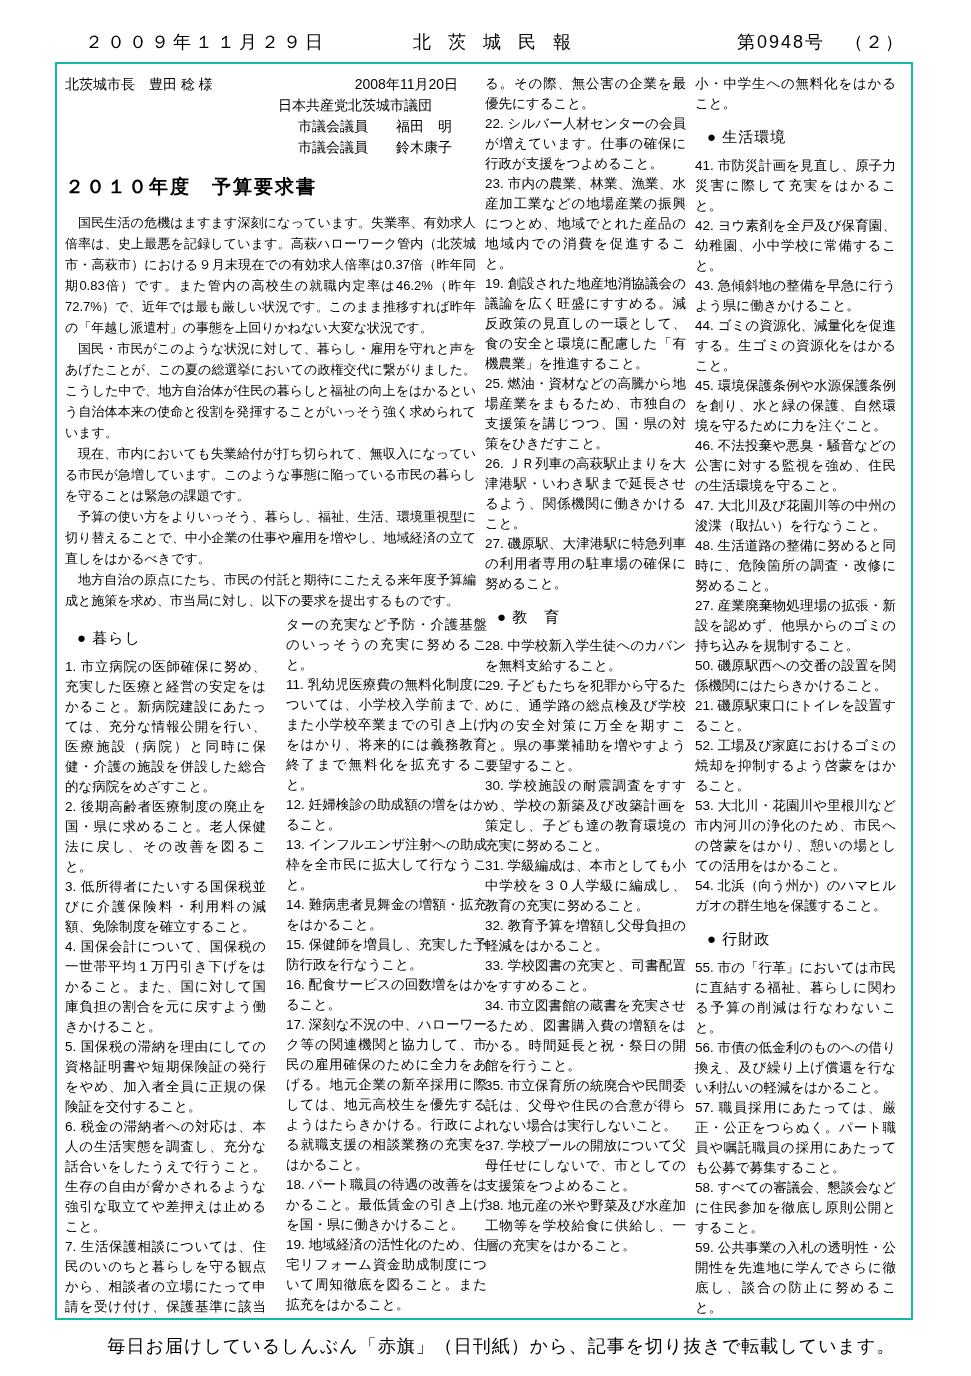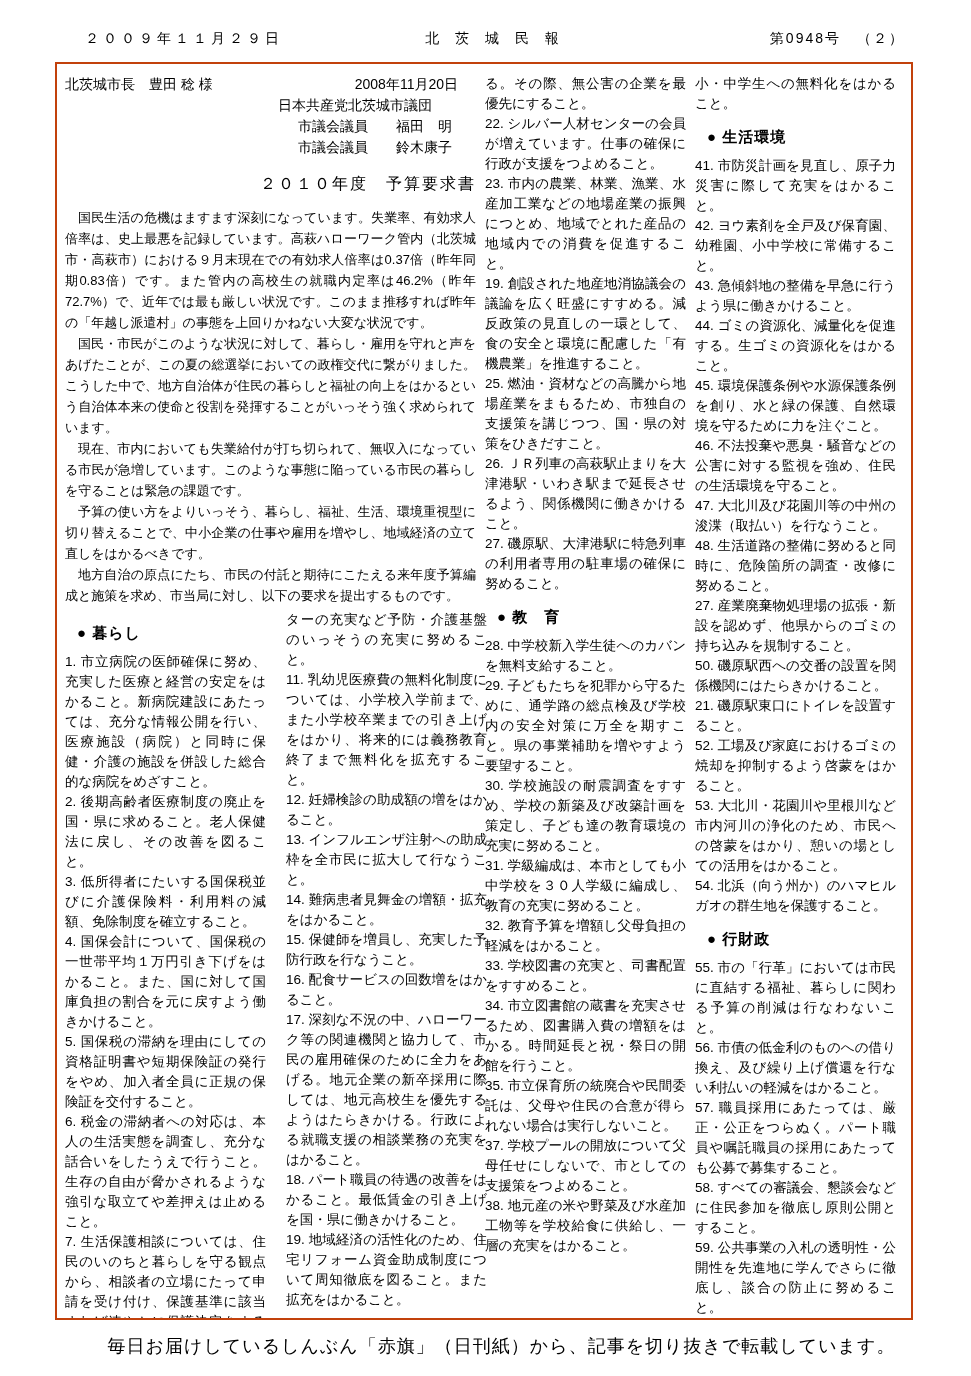--- a/index.html
+++ b/index.html
@@ -3,46 +3,46 @@
 <meta charset="utf-8">
 <style>
   html,body{margin:0;padding:0;}
   body{
     width:971px;height:1376px;position:relative;
     background:#ffffff;color:#000000;
     font-family:"Liberation Sans","DejaVu Sans",sans-serif;
     overflow:hidden;
   }
   
-  .masthead{position:absolute;top:30px;left:85px;right:66px;height:22px;font-size:14px;}
+  .masthead{position:absolute;top:30px;left:85px;right:66px;height:22px;font-size:18px;}
   .mh-date{position:absolute;left:0;top:0;letter-spacing:4px;}
   .mh-title{position:absolute;left:50%;transform:translateX(-50%);top:0;letter-spacing:6px;white-space:nowrap;}
   .mh-issue{position:absolute;right:0;top:0;letter-spacing:2px;}
   
   .box{
     position:absolute;left:55px;top:62px;width:858px;height:1258px;
-    border:2px solid #c2410c;box-sizing:border-box;
+    border:2px solid #14b8a6;box-sizing:border-box;
     padding:10px 8px 6px 8px;display:flex;gap:9px;overflow:hidden;
   }
   .half{width:411px;flex:none;}
   .col{width:201px;flex:none;font-size:13.5px;line-height:20px;text-align:justify;text-justify:inter-ideograph;}
   .two-col{display:flex;gap:20px;margin-top:4px;}
   
   .letter{font-size:14px;line-height:21px;}
   .letter-row{display:flex;justify-content:space-between;padding-right:18px;}
   .senders{width:-moz-fit-content;width:fit-content;margin-left:auto;margin-right:24px;text-align:left;}
   .sender-line{padding-left:20px;}
   
-  .doc-title{font-size:16px;font-weight:400;text-align:right;letter-spacing:2px;margin:16px 0 12px 0;}
+  .doc-title{font-size:19px;font-weight:700;text-align:left;letter-spacing:2px;margin:16px 0 12px 0;}
   
   .intro{font-size:13px;line-height:21px;text-align:justify;text-justify:inter-ideograph;}
   .intro-p{margin:0;text-indent:1em;}
   
   .blk{margin:0;}
-  .blk-h{font-size:15px;padding-left:12px;margin:13px 0 9px 0;letter-spacing:1px;font-weight:bold;}
+  .blk-h{font-size:15px;padding-left:12px;margin:13px 0 9px 0;letter-spacing:1px;}
   .blk-p{margin:0;}
   .blk-c{margin:0;}
   
   .footer{position:absolute;left:16px;top:1334px;width:100%;text-align:center;font-size:18px;letter-spacing:1px;}
 </style>
 </head>
 <body>
 
 <div class="page">
 

